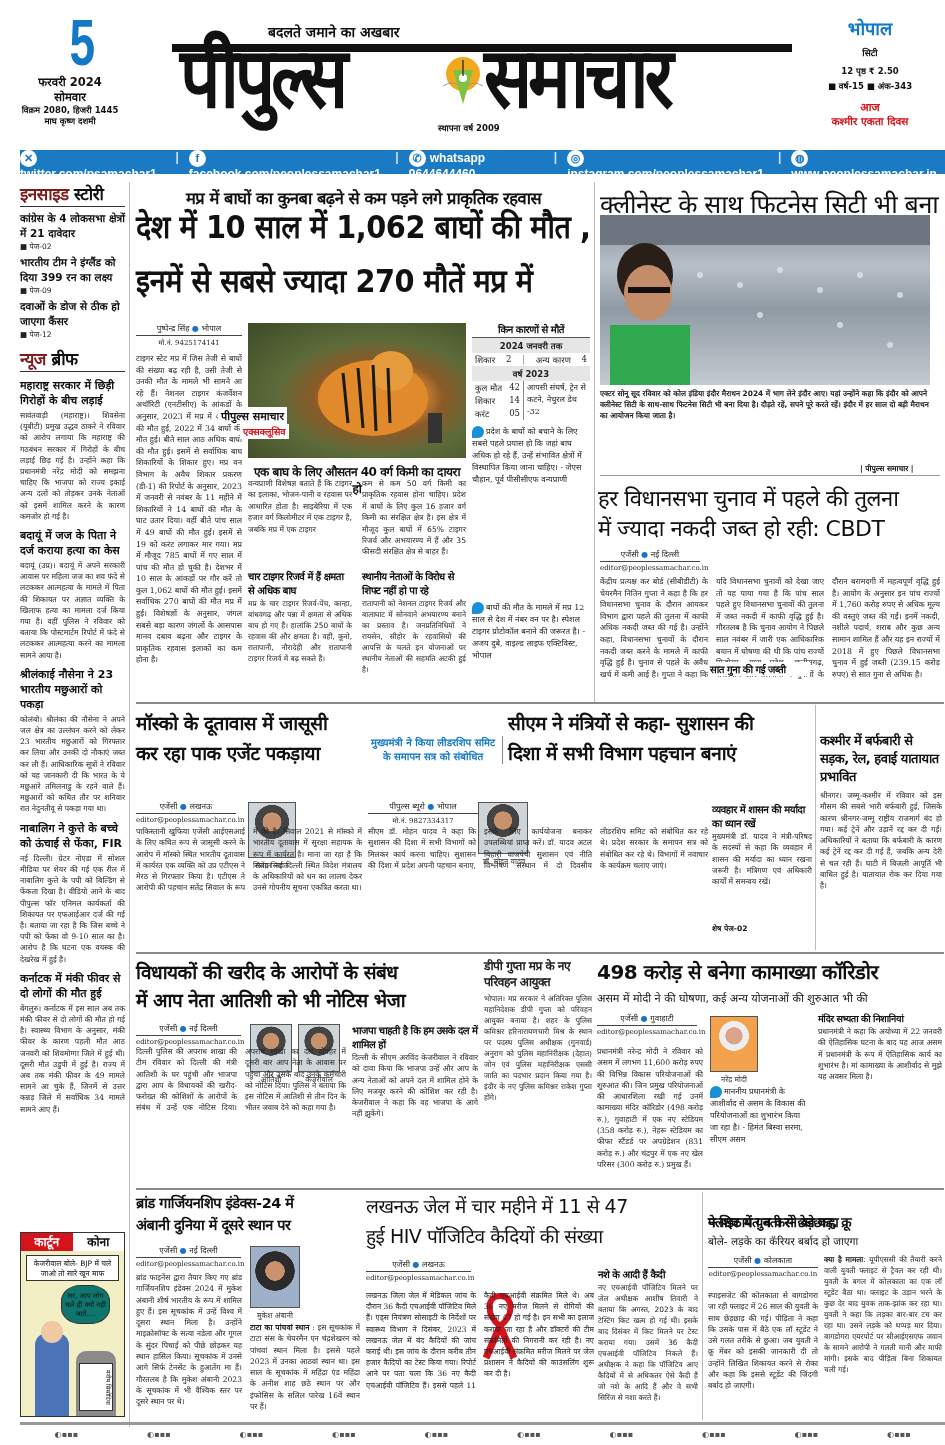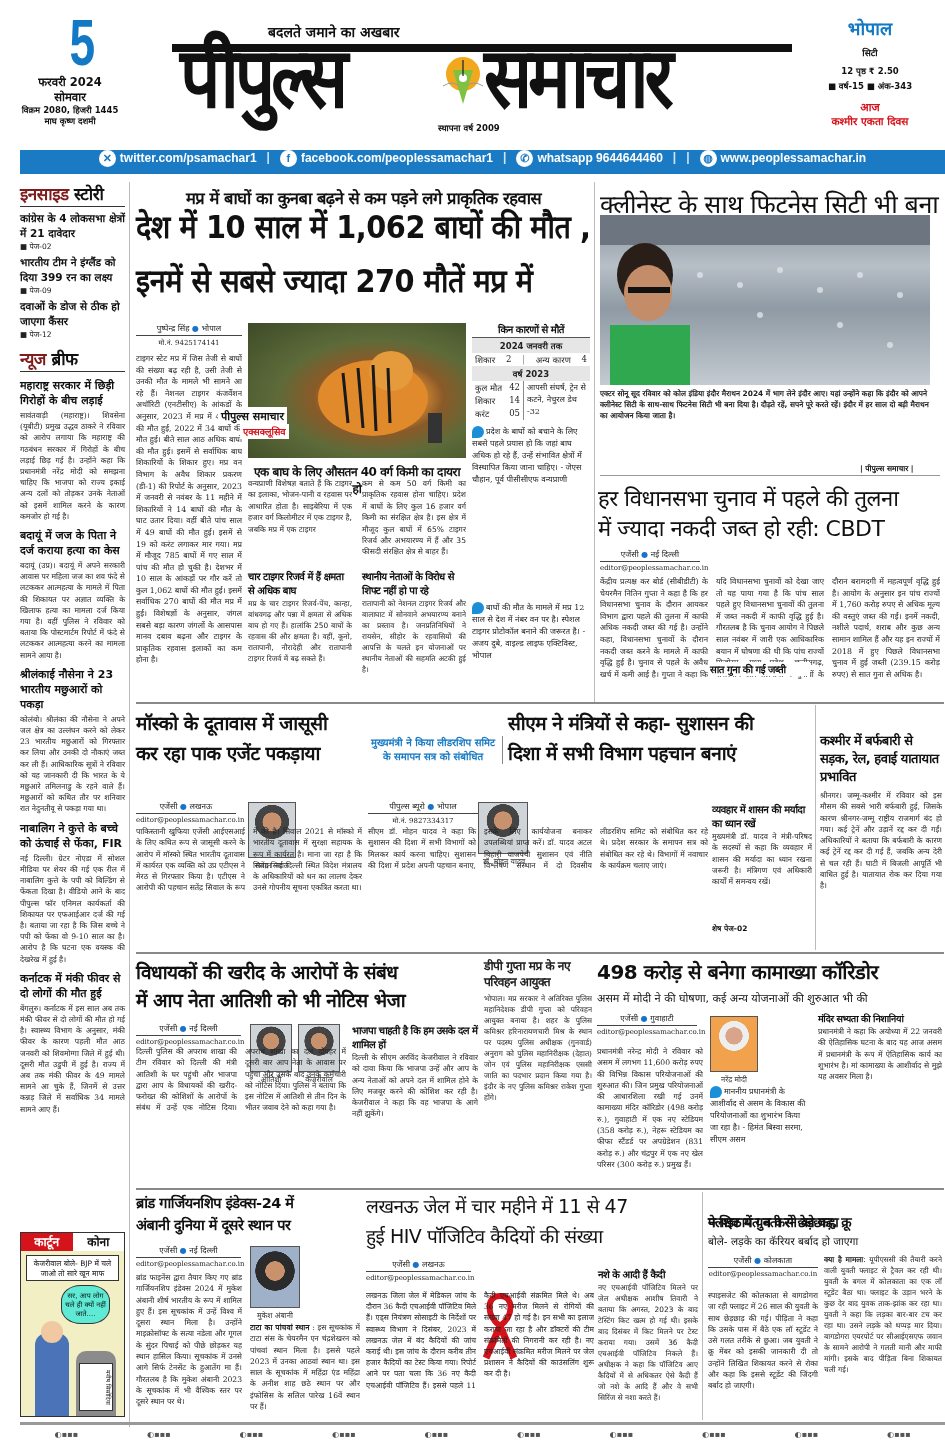--- a/index.html
+++ b/index.html
@@ -70,20 +70,21 @@
   </div>
 </div>
 
 <div class="abs social" style="left:20px;top:150px;width:925px">
   <span><span class="ico">✕</span><span>twitter.com/psamachar1</span></span>
     <span class="sep">|</span>
   <span><span class="ico">f</span><span>facebook.com/peoplessamachar1</span></span>
     <span class="sep">|</span>
   <span><span class="ico">✆</span><span>whatsapp 9644644460</span></span>
     <span class="sep">|</span>
+  <span><span class="ico">◎</span><span>instagram.com/peoplessamachar1</span></span>
     <span class="sep">|</span>
   <span><span class="ico">◍</span><span>www.peoplessamachar.in</span></span>
 </div>
 
 <div class="abs" style="left:20px;top:182px;width:105px">
   <div class="sb-title"><span class="red">इनसाइड</span> <span>स्टोरी</span></div>
   <div>
       <div class="sb-item">कांग्रेस के 4 लोकसभा क्षेत्रों में 21 दावेदार</div>
       <div class="sb-page">■ पेज-02</div>
     </div>
@@ -118,21 +119,21 @@
       <div class="body" style="font-size:7.6px;line-height:11.2px">बेंगलुरु। कर्नाटक में इस साल अब तक मंकी फीवर से दो लोगों की मौत हो गई है। स्वास्थ्य विभाग के अनुसार, मंकी फीवर के कारण पहली मौत आठ जनवरी को शिवमोग्गा जिले में हुई थी। दूसरी मौत उडुपी में हुई है। राज्य में अब तक मंकी फीवर के 49 मामले सामने आ चुके हैं, जिनमें से उत्तर कन्नड़ जिले में सर्वाधिक 34 मामले सामने आए हैं।</div>
     </div>
 </div>
 
 <div class="abs" style="left:20px;top:1232px;width:105px;height:185px;border:1px solid #333;background:#f3efc4;overflow:hidden">
   <div style="display:flex;height:18px">
     <div style="background:#d4131b;color:#fff;font-weight:bold;font-size:12px;width:50%;text-align:center;line-height:18px">कार्टून</div>
     <div style="background:#fff;font-weight:bold;font-size:12px;width:50%;text-align:center;line-height:18px">कोना</div>
   </div>
   <div style="margin:4px 5px;border:1px solid #333;background:#fff;font-size:7.5px;text-align:center;padding:2px">केजरीवाल बोले- BJP में चले जाओ तो सारे खून माफ</div>
-  <div style="margin:2px 14px 0 40px;border:1px solid #333;border-radius:40%;background:#5eead4;font-size:7px;text-align:center;padding:5px 3px">सर, आप लोग चले ही क्यों नहीं जाते....</div>
+  <div style="margin:2px 14px 0 40px;border:1px solid #333;border-radius:40%;background:#0f766e;font-size:7px;text-align:center;padding:5px 3px">सर, आप लोग चले ही क्यों नहीं जाते....</div>
   <div class="abs" style="left:14px;top:100px;width:34px;height:85px;background:#4b73b8;border-radius:12px 12px 0 0"></div>
   <div class="abs" style="left:20px;top:88px;width:22px;height:22px;background:#f0c9a2;border-radius:50%"></div>
   <div class="abs" style="left:55px;top:118px;width:40px;height:67px;background:#8b8b8b;border-radius:10px 10px 0 0"></div>
   <div class="abs" style="left:58px;top:130px;width:34px;height:48px;background:#fff;border:1px solid #333;font-size:6px;writing-mode:vertical-rl;text-align:center">मनीष सिसोदिया</div>
 </div>
 
 <div class="vrule" style="left:129px;top:182px;height:1245px"></div>
 
 <div class="abs hd" style="left:136px;top:186px;width:455px;font-size:16.5px;text-align:center;font-weight:bold">मप्र में बाघों का कुनबा बढ़ने से कम पड़ने लगे प्राकृतिक रहवास</div>
 <div class="abs hd" style="left:136px;top:206px;width:455px;font-size:32px;line-height:42px;white-space:nowrap;transform:scaleX(0.9);transform-origin:left">देश में 10 साल में 1,062 बाघों की मौत ,</div>

